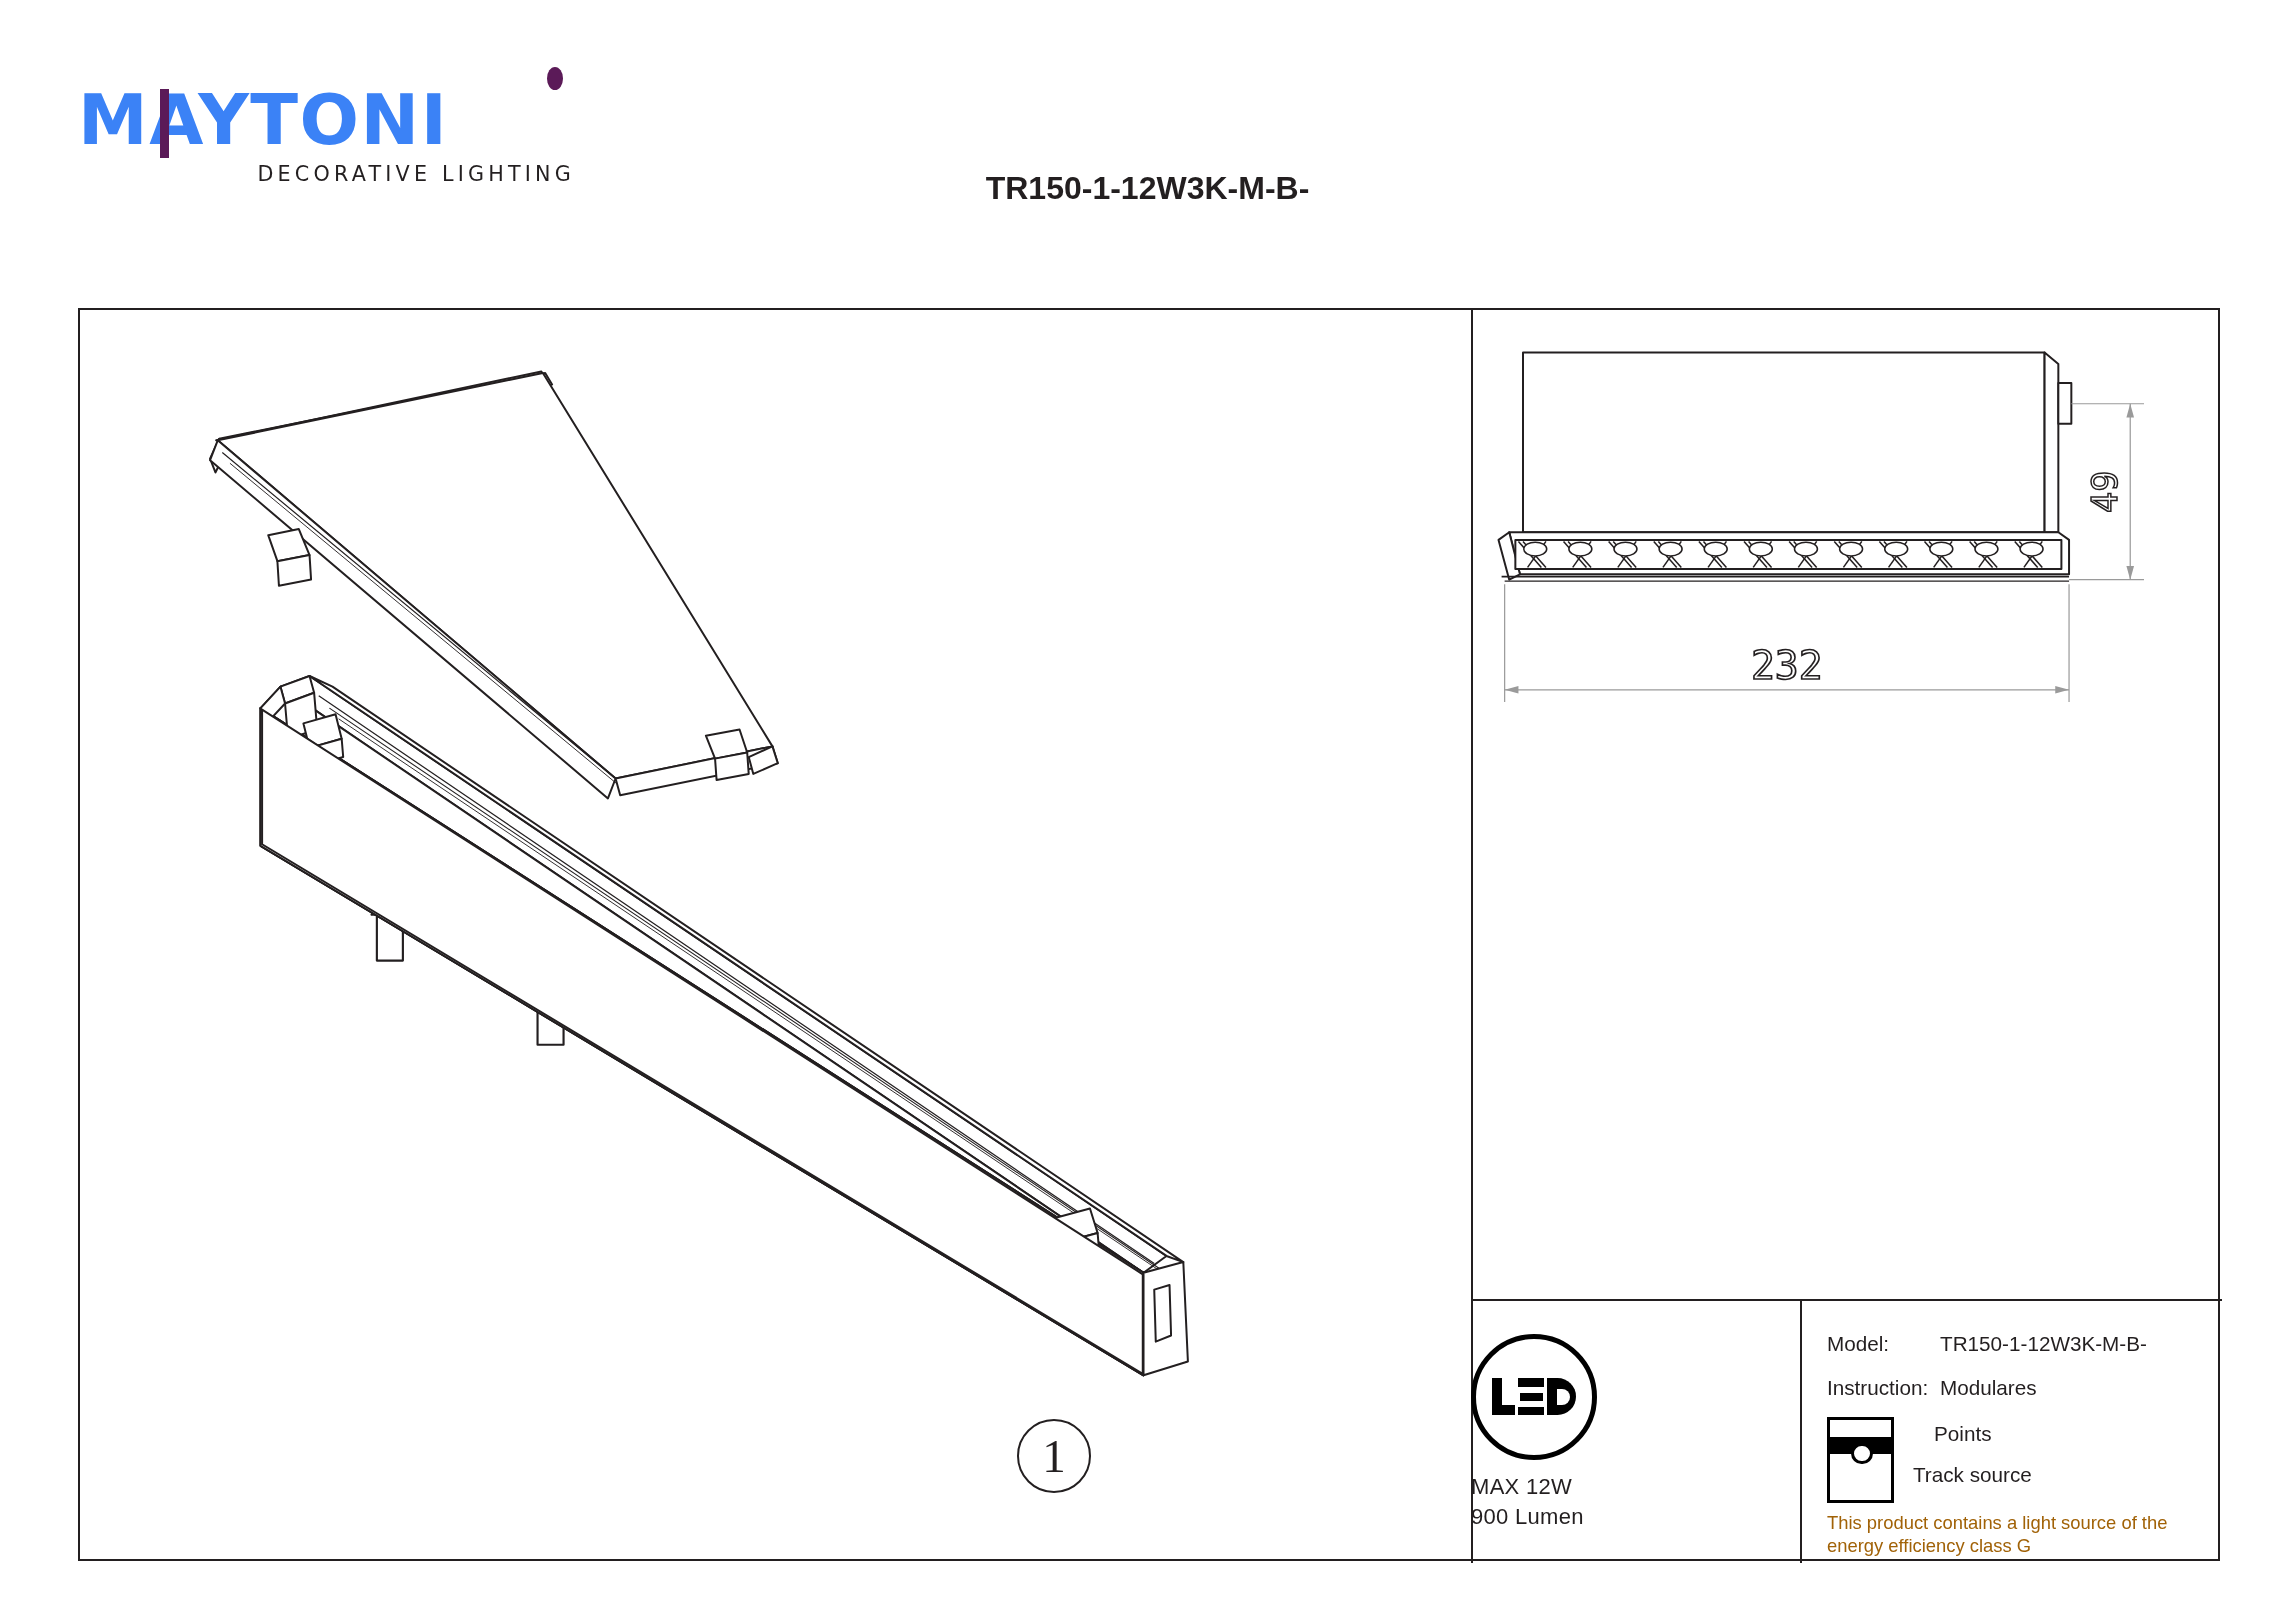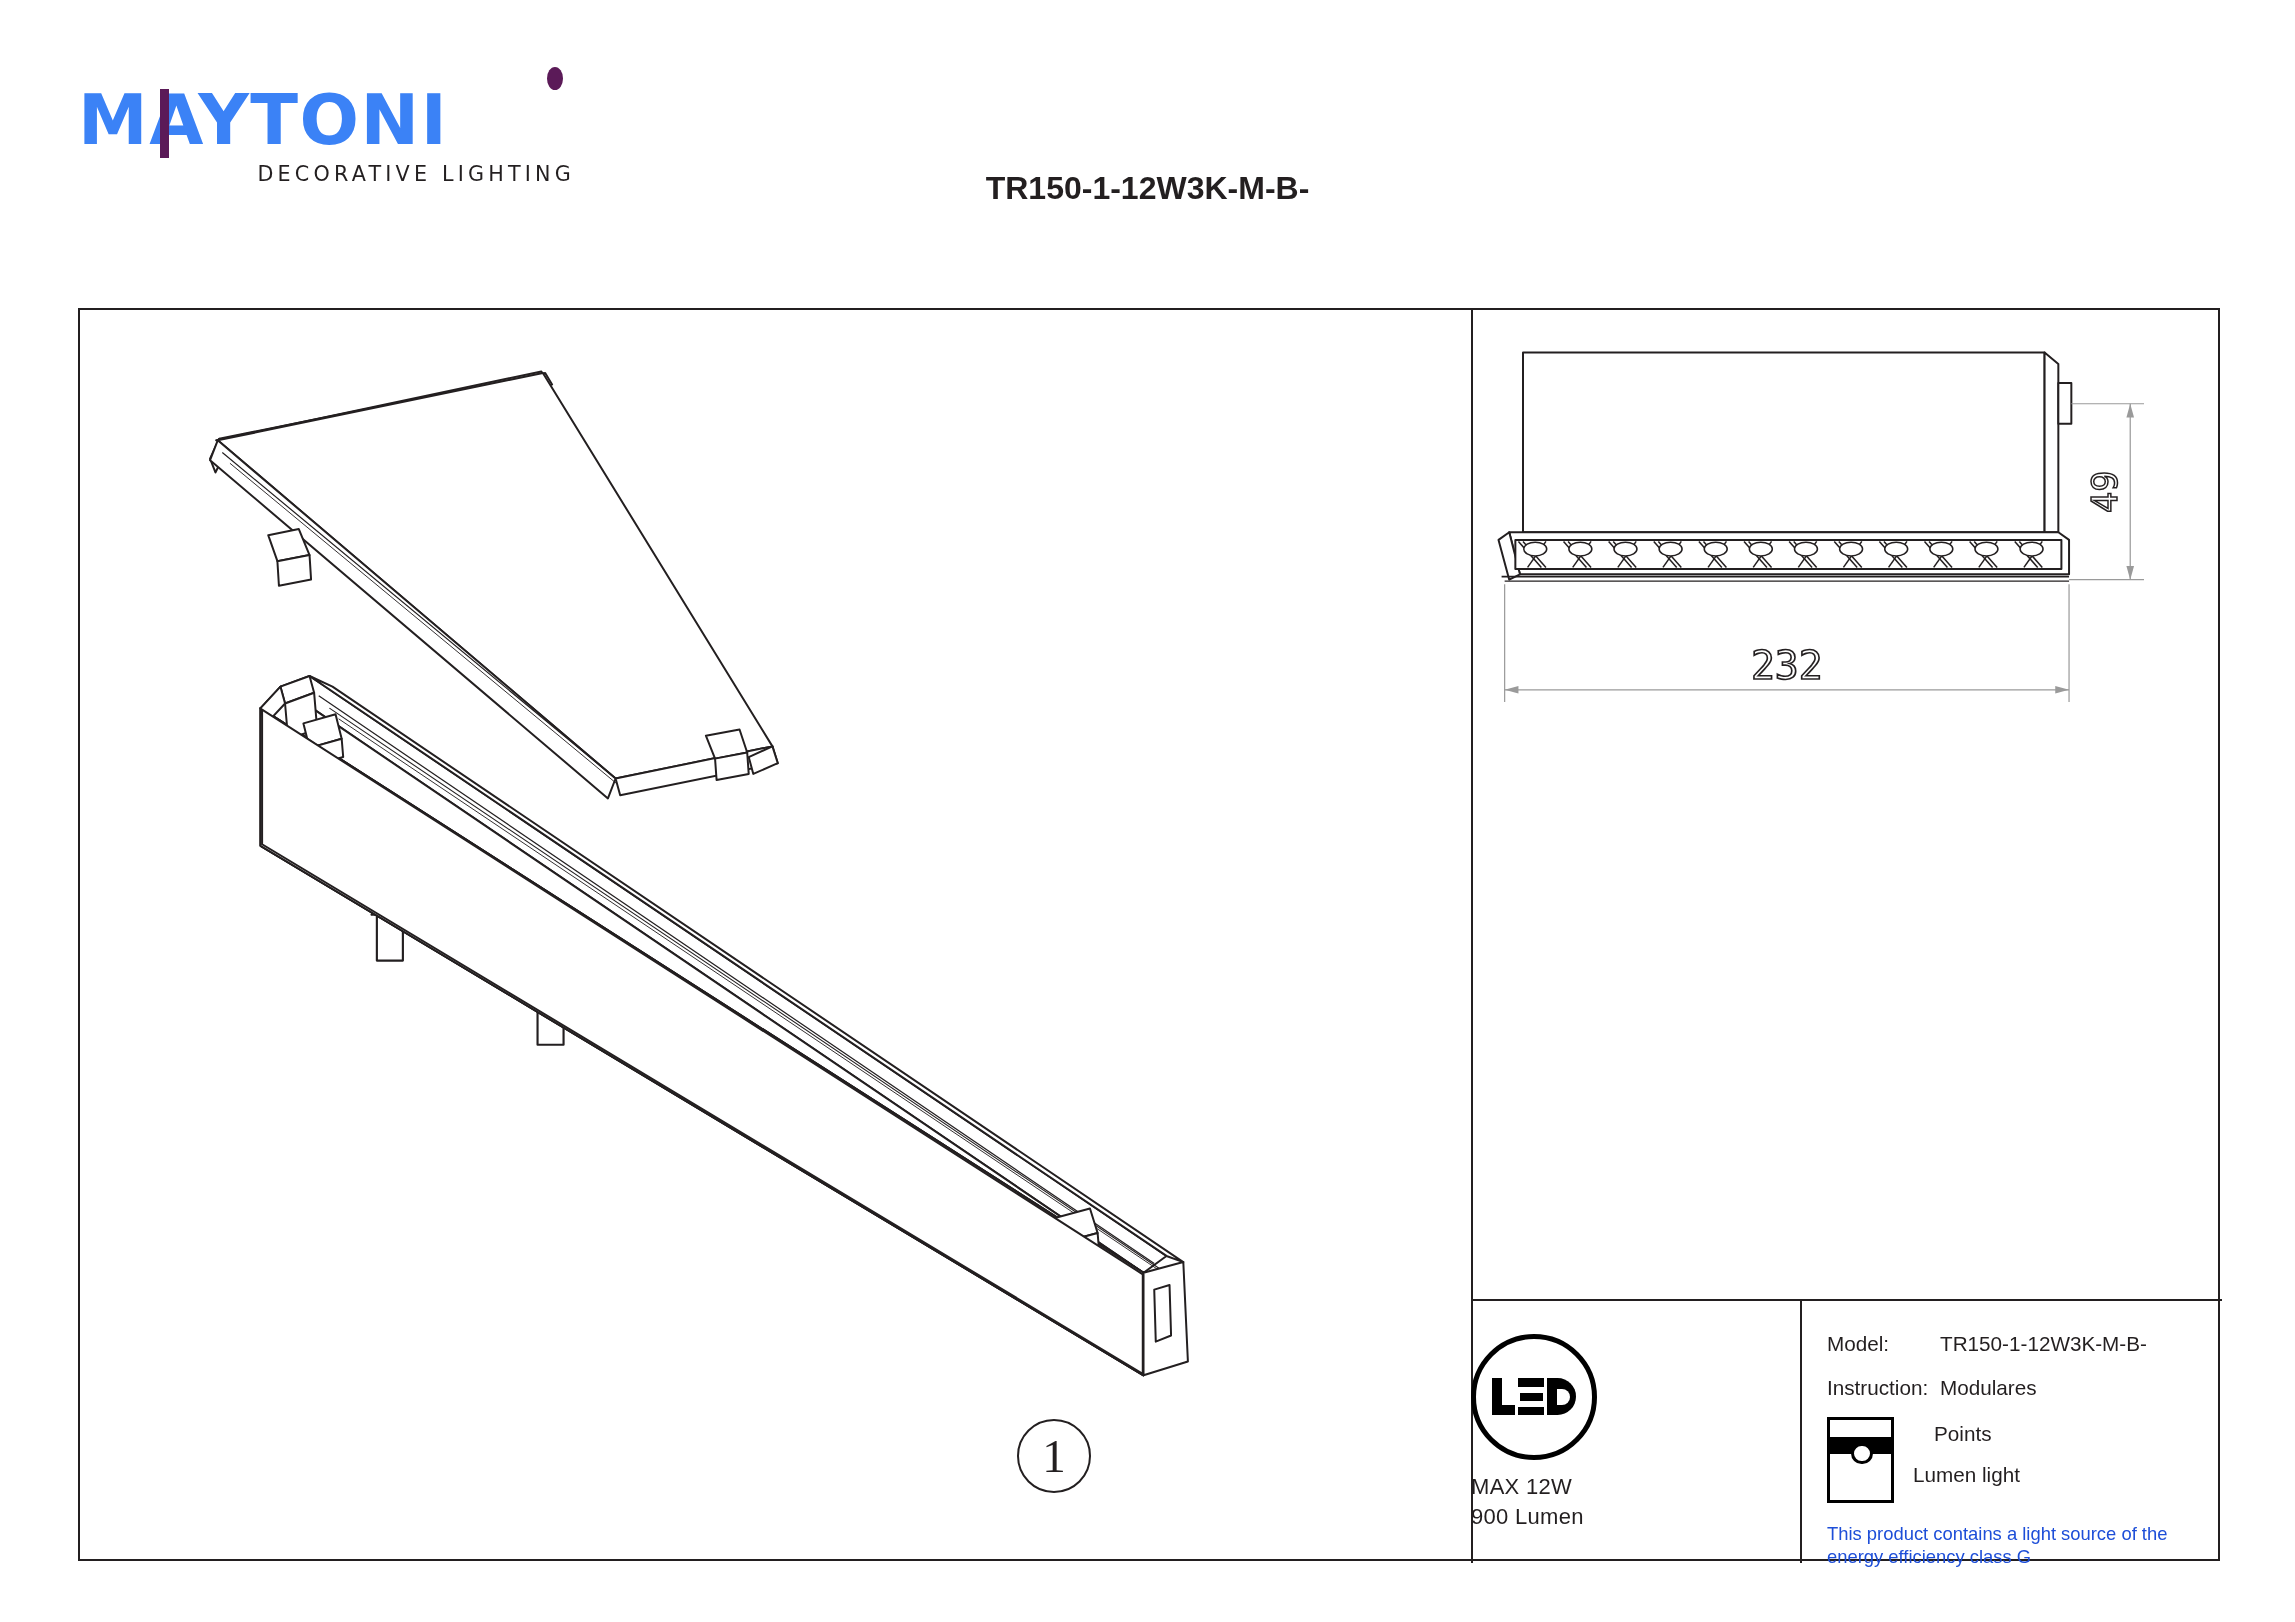--- a/index.html
+++ b/index.html
@@ -108,21 +108,21 @@
     border:3.1px solid #000;box-sizing:border-box;background:#fff;
   }
   .mount-bar{position:absolute;left:0;top:17px;width:61px;height:17px;background:#000;}
   .mount-dot{
     position:absolute;left:21.4px;top:23px;width:21.4px;height:21.4px;border-radius:50%;
     background:#fff;border:3.1px solid #000;box-sizing:border-box;
   }
   .mount-label-1{position:absolute;left:107px;top:4.6px;font-size:20.7px;color:#231f20;}
   .mount-label-2{position:absolute;left:86px;top:46px;font-size:20.7px;color:#231f20;}
   .info-note{
-    font-size:18.4px;line-height:1.28;color:#1d4ed8;margin-top:13px;width:398px;
+    font-size:18.4px;line-height:1.28;color:#a16207;margin-top:2px;width:398px;
   }
 </style>
 </head>
 <body>
 
 <div class="page">
 
   <div class="logo-block">
     <div class="logo-word">MAYTONI</div>
     <div class="logo-word" style="position:absolute;left:0;top:0;pointer-events:none;">
@@ -363,21 +363,21 @@
         <div class="info-key">Instruction:</div>
         <div class="info-val">Modulares</div>
       </div>
 
       <div class="mount-wrap">
         <div class="mount-icon">
           <div class="mount-bar"></div>
           <div class="mount-dot"></div>
         </div>
         <div class="mount-label-1">Points</div>
-        <div class="mount-label-2">Lumen light</div>
+        <div class="mount-label-2">Track source</div>
       </div>
 
       <div class="info-note">This product contains a light source of the energy efficiency class G</div>
     </div>
 
   </div>
 </div>
 
 
 </body></html>

